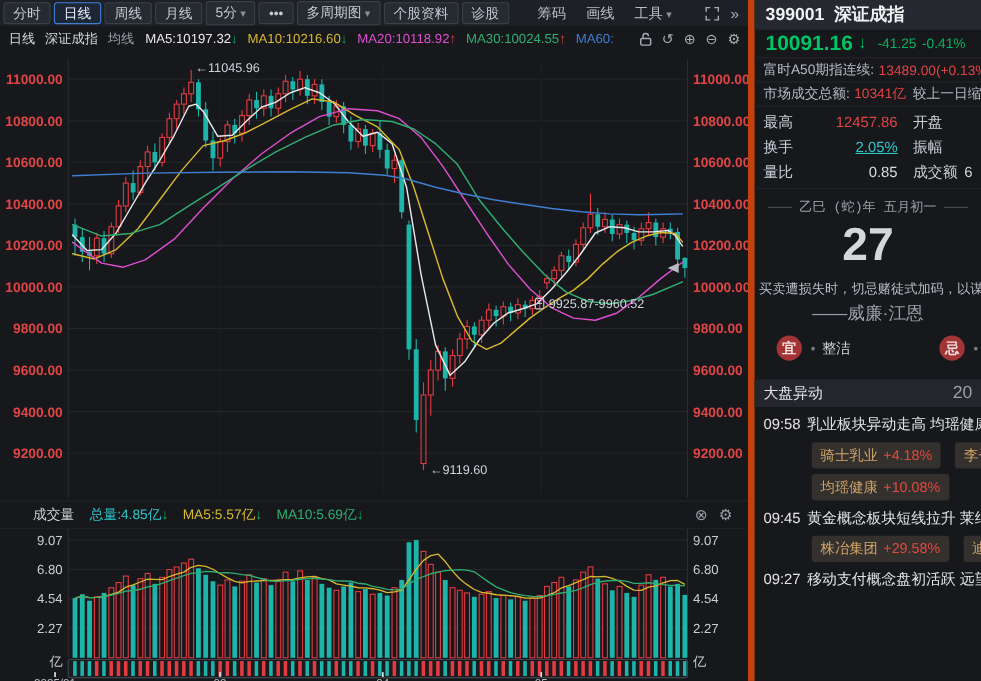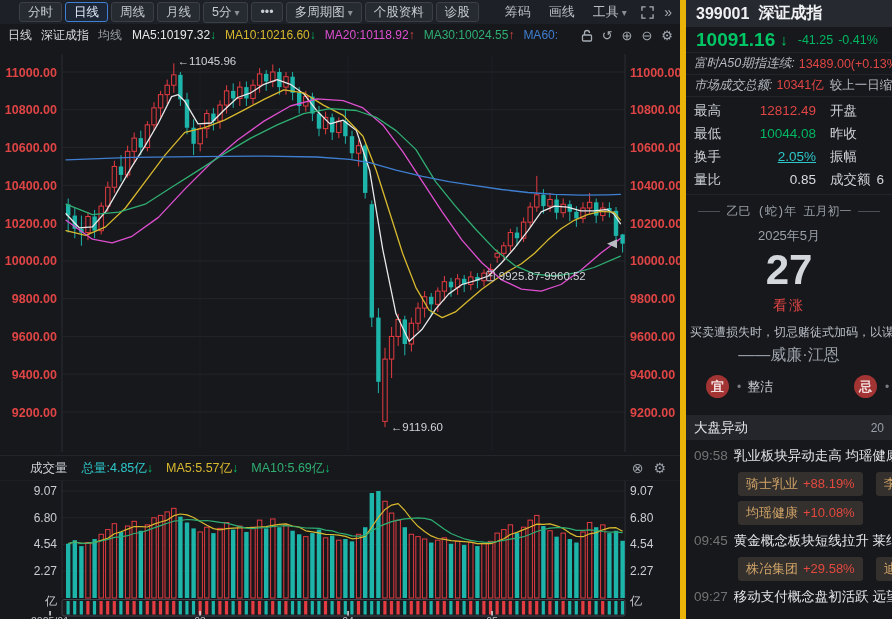--- a/index.html
+++ b/index.html
@@ -1,24 +1,24 @@
 <!DOCTYPE html>
 <html><head>
 <meta charset="utf-8">
 <style>
   * { box-sizing: border-box; margin:0; padding:0; }
   html,body { width:892px; height:619px; overflow:hidden; background:#131419;
     font-family:"Liberation Sans", sans-serif; }
   .app { display:flex; width:892px; height:619px; }
   .left { width:680px; flex:0 0 680px; background:#17181c; position:relative; }
-  .right { width:212px; flex:0 0 212px; background:#17181c; border-left:6px solid #eab308; }
+  .right { width:212px; flex:0 0 212px; background:#17181c; border-left:6px solid #c2410c; }
 
   
   .toolbar { height:24px; background:#1d2026; display:flex; align-items:center;
-    padding-left:19px; font-size:12.5px; white-space:nowrap; }
+    padding-left:3px; font-size:12.5px; white-space:nowrap; }
   .tbtn { border:1px solid #3a3f48; background:#262a31; color:#c6cbd3; padding:1px 8px;
     border-radius:3px; margin-right:3px; line-height:16px; cursor:default; }
   .tbtn.active { border-color:#3f7fd6; color:#e6eeff; background:#1c2634; }
   .caret { color:#8a8f98; font-size:10px; margin-left:3px; }
   .tplain { color:#b9bec6; margin:0 9px; font-size:13px; }
   .tool-icons { margin-left:auto; margin-right:8px; display:flex; align-items:center; gap:10px; color:#a7adb5; }
 
   
   .infobar { height:22px; display:flex; align-items:center; padding-left:8px;
     font-size:12px; background:#17181c; white-space:nowrap; }
@@ -38,21 +38,21 @@
 
   
   .rp-head { height:27px; background:#272931; display:flex; align-items:center; padding-left:10px; }
   .rp-code,.rp-name { color:#f0f1f3; font-size:16px; font-weight:bold; margin-right:9px; white-space:nowrap; }
   .rp-price-row { height:25px; display:flex; align-items:center; padding-left:10px; white-space:nowrap; }
   .rp-price { color:#00c565; font-size:19px; font-weight:bold; }
   .rp-arrow { color:#00c565; font-size:15px; font-weight:bold; margin:0 5px; }
   .rp-chg { color:#00b661; font-size:12.5px; margin-left:5px; }
   .rrow { border-top:1px solid #23242a; height:22px; display:flex; align-items:center;
     padding-left:8px; font-size:12.5px; white-space:nowrap; overflow:hidden; }
-  .rlabel { color:#b6bac2;font-style:italic; }
+  .rlabel { color:#b6bac2; }
   .rred { color:#e04545; margin-left:4px; }
   .rnote { color:#b6bac2; margin-left:6px; }
   .stats { border-top:1px solid #23242a; padding:2px 0 3px 8px; }
   .srow { height:23px; display:flex; align-items:center; font-size:13.5px; white-space:nowrap; }
   .sl1 { width:50px; color:#ccd0d6; }
   .sv1 { width:72px; text-align:right; }
   .sl2 { margin-left:14px; color:#ccd0d6; }
   .sv2 { margin-left:6px; color:#d0d3d8; }
 
   .cal { border-top:1px solid #23242a; text-align:center; padding-top:8px; }
@@ -66,25 +66,25 @@
   .yiji { margin-top:9px; height:32px; position:relative; }
   .yj-group { position:absolute; top:0; display:flex; align-items:center; white-space:nowrap; }
   .yj-circle { width:23px; height:23px; border-radius:50%; background:#a23434; color:#f2dede;
     font-size:13px; font-weight:bold; display:flex; align-items:center; justify-content:center; }
   .yj-dot { color:#777c84; margin:0 6px 0 8px; font-size:12px; }
   .yj-text { color:#cfd3d9; font-size:13px; }
 
   .news-head { margin-top:8px; height:25px; background:#24262c; display:flex; align-items:center;
     justify-content:space-between; padding:0 8px; }
   .news-title { color:#e0e3e7; font-size:13.5px; }
-  .news-right { color:#9aa0a8; font-size:12px; }
+  .news-right { color:#9aa0a8; font-size:16px; }
   .news-items { padding:7px 0 0 8px; }
   .n-item { margin-bottom:7px; }
   .nrow { white-space:nowrap; font-size:13.5px; height:20px; }
-  .ntime { color:#737373; margin-right:6px; }
+  .ntime { color:#e5e5e5; margin-right:6px; }
   .ntitle { color:#e2e4e8; }
   .tagrow { margin:5px 0 0 44px; white-space:nowrap; }
   .pill { display:inline-block; background:#33302d; border-radius:3px; padding:3px 8px;
     margin-right:13px; font-size:13px; }
   .pname { color:#d2a468; }
   .ppct { color:#e4493f; margin-left:5px; }
 </style>
 </head>
 <body>
 
@@ -588,28 +588,22 @@
       <span class="rred">13489.00(+0.13%)</span>
     </div>
     <div class="rrow">
       <span class="rlabel">市场成交总额:</span>
       <span class="rred">10341亿</span>
       <span class="rnote">较上一日缩量</span>
     </div>
     <div class="stats" id="stats">
         <div class="srow">
           <span class="sl1">最高</span>
-          <span class="sv1" style="color: rgb(224, 69, 69);">12812.49</span>
+          <span class="sv1" style="color: rgb(224, 69, 69);">12457.86</span>
           <span class="sl2">开盘</span>
-          <span class="sv2"></span>
-        </div>
-        <div class="srow">
-          <span class="sl1">最低</span>
-          <span class="sv1" style="color: rgb(0, 182, 97);">10044.08</span>
-          <span class="sl2">昨收</span>
           <span class="sv2"></span>
         </div>
         <div class="srow">
           <span class="sl1">换手</span>
           <span class="sv1" style="color: rgb(46, 199, 201); text-decoration: underline;">2.05%</span>
           <span class="sl2">振幅</span>
           <span class="sv2"></span>
         </div>
         <div class="srow">
           <span class="sl1">量比</span>
@@ -618,23 +612,21 @@
           <span class="sv2">6</span>
         </div>
       </div>
 
     <div class="cal">
       <div class="lunar">
         <span class="dash"></span>
         <span>乙巳 (蛇)年 五月初一</span>
         <span class="dash"></span>
       </div>
-      <div class="cal-month">2025年5月</div>
       <div class="cal-day">27</div>
-      <div class="cal-trend">看涨</div>
       <div class="cal-quote">买卖遭损失时，切忌赌徒式加码，以谋</div>
       <div class="cal-author">——威廉·江恩</div>
       <div class="yiji">
         <span class="yj-group" style="left:20px;">
           <span class="yj-circle">宜</span>
           <span class="yj-dot">•</span>
           <span class="yj-text">整洁</span>
         </span>
         <span class="yj-group" style="left:168px;">
           <span class="yj-circle">忌</span>
@@ -644,21 +636,21 @@
       </div>
     </div>
 
     <div class="news-head">
       <span class="news-title">大盘异动</span>
       <span class="news-right">20</span>
     </div>
     <div class="news-items" id="news-items">
         <div class="n-item">
           <div class="nrow"><span class="ntime">09:58</span><span class="ntitle">乳业板块异动走高 均瑶健康涨停</span></div>
-          <div class="tagrow"><span class="pill"><span class="pname">骑士乳业</span><span class="ppct">+88.19%</span></span><span class="pill"><span class="pname">李子园</span></span></div>
+          <div class="tagrow"><span class="pill"><span class="pname">骑士乳业</span><span class="ppct">+4.18%</span></span><span class="pill"><span class="pname">李子园</span></span></div>
           <div class="tagrow"><span class="pill"><span class="pname">均瑶健康</span><span class="ppct">+10.08%</span></span></div>
         </div>
         <div class="n-item">
           <div class="nrow"><span class="ntime">09:45</span><span class="ntitle">黄金概念板块短线拉升 莱绅通灵</span></div>
           <div class="tagrow"><span class="pill"><span class="pname">株冶集团</span><span class="ppct">+29.58%</span></span><span class="pill"><span class="pname">迪阿股份</span></span></div>
         </div>
         <div class="n-item">
           <div class="nrow"><span class="ntime">09:27</span><span class="ntitle">移动支付概念盘初活跃 远望谷涨</span></div>
         </div>
       </div>

